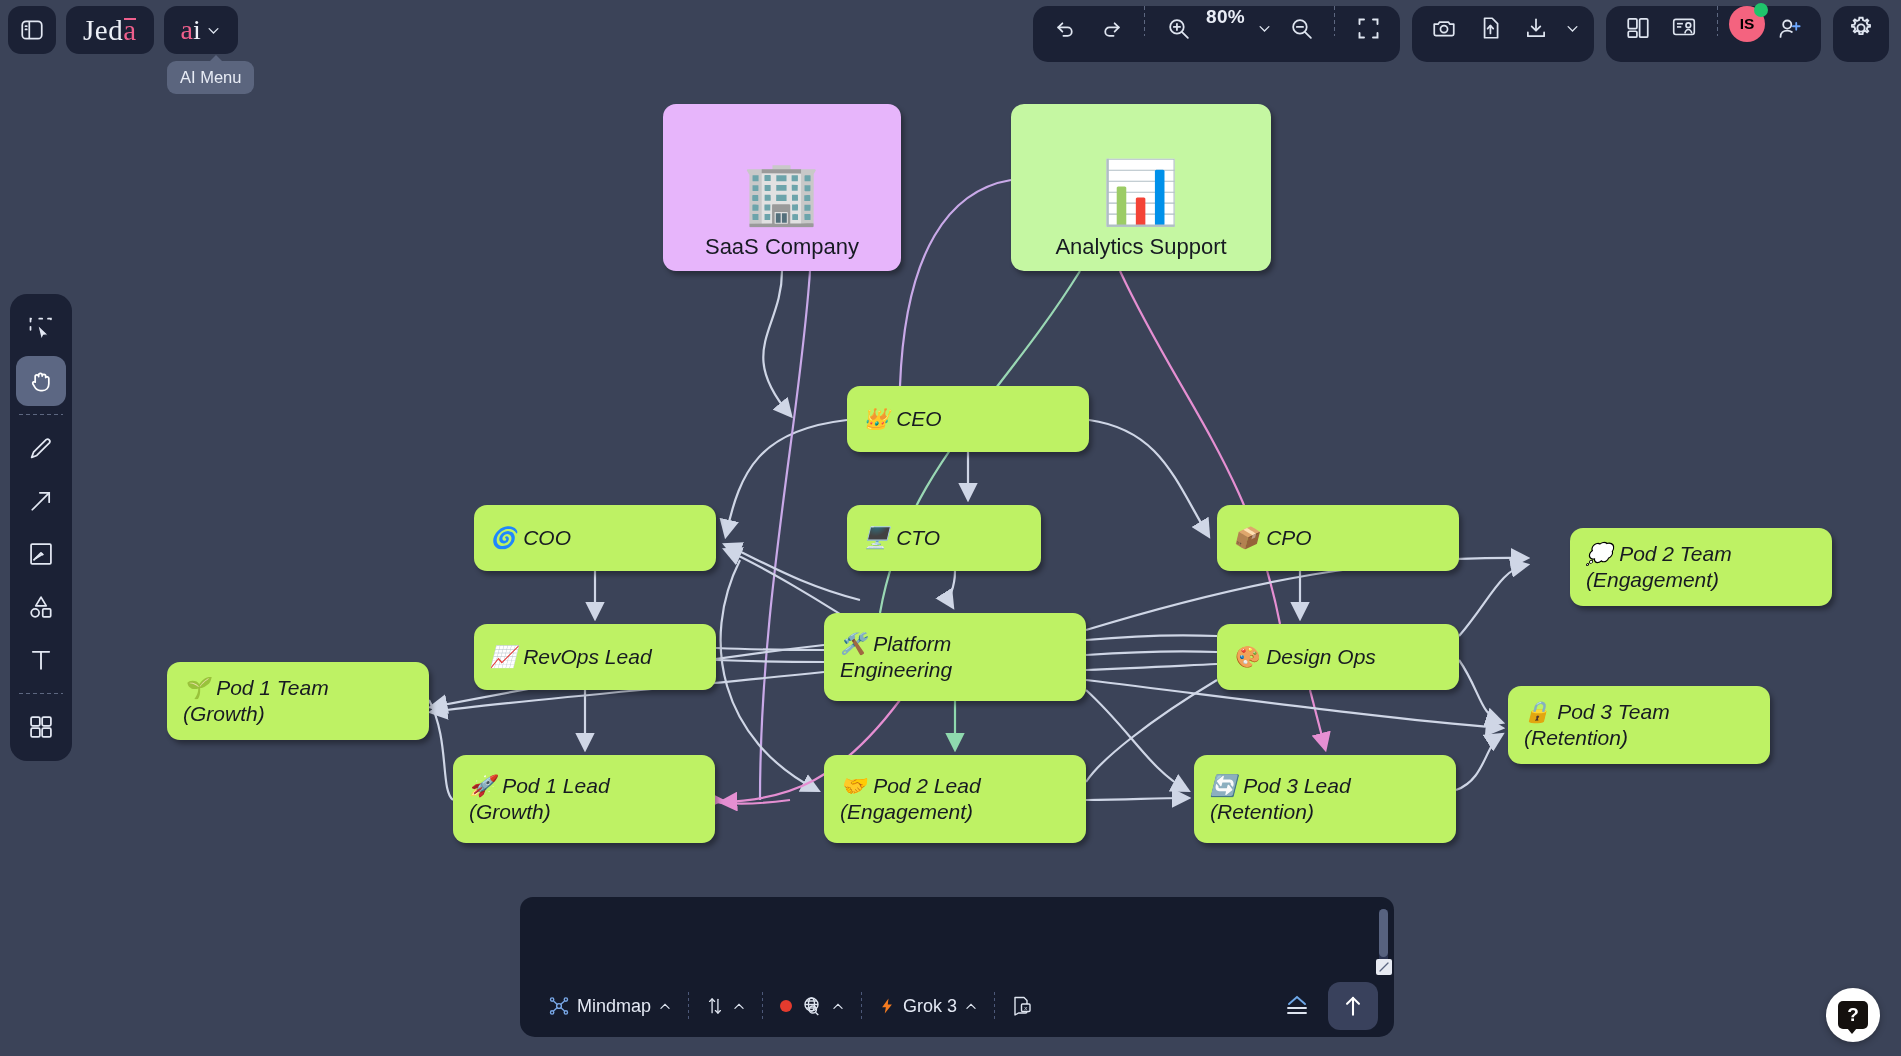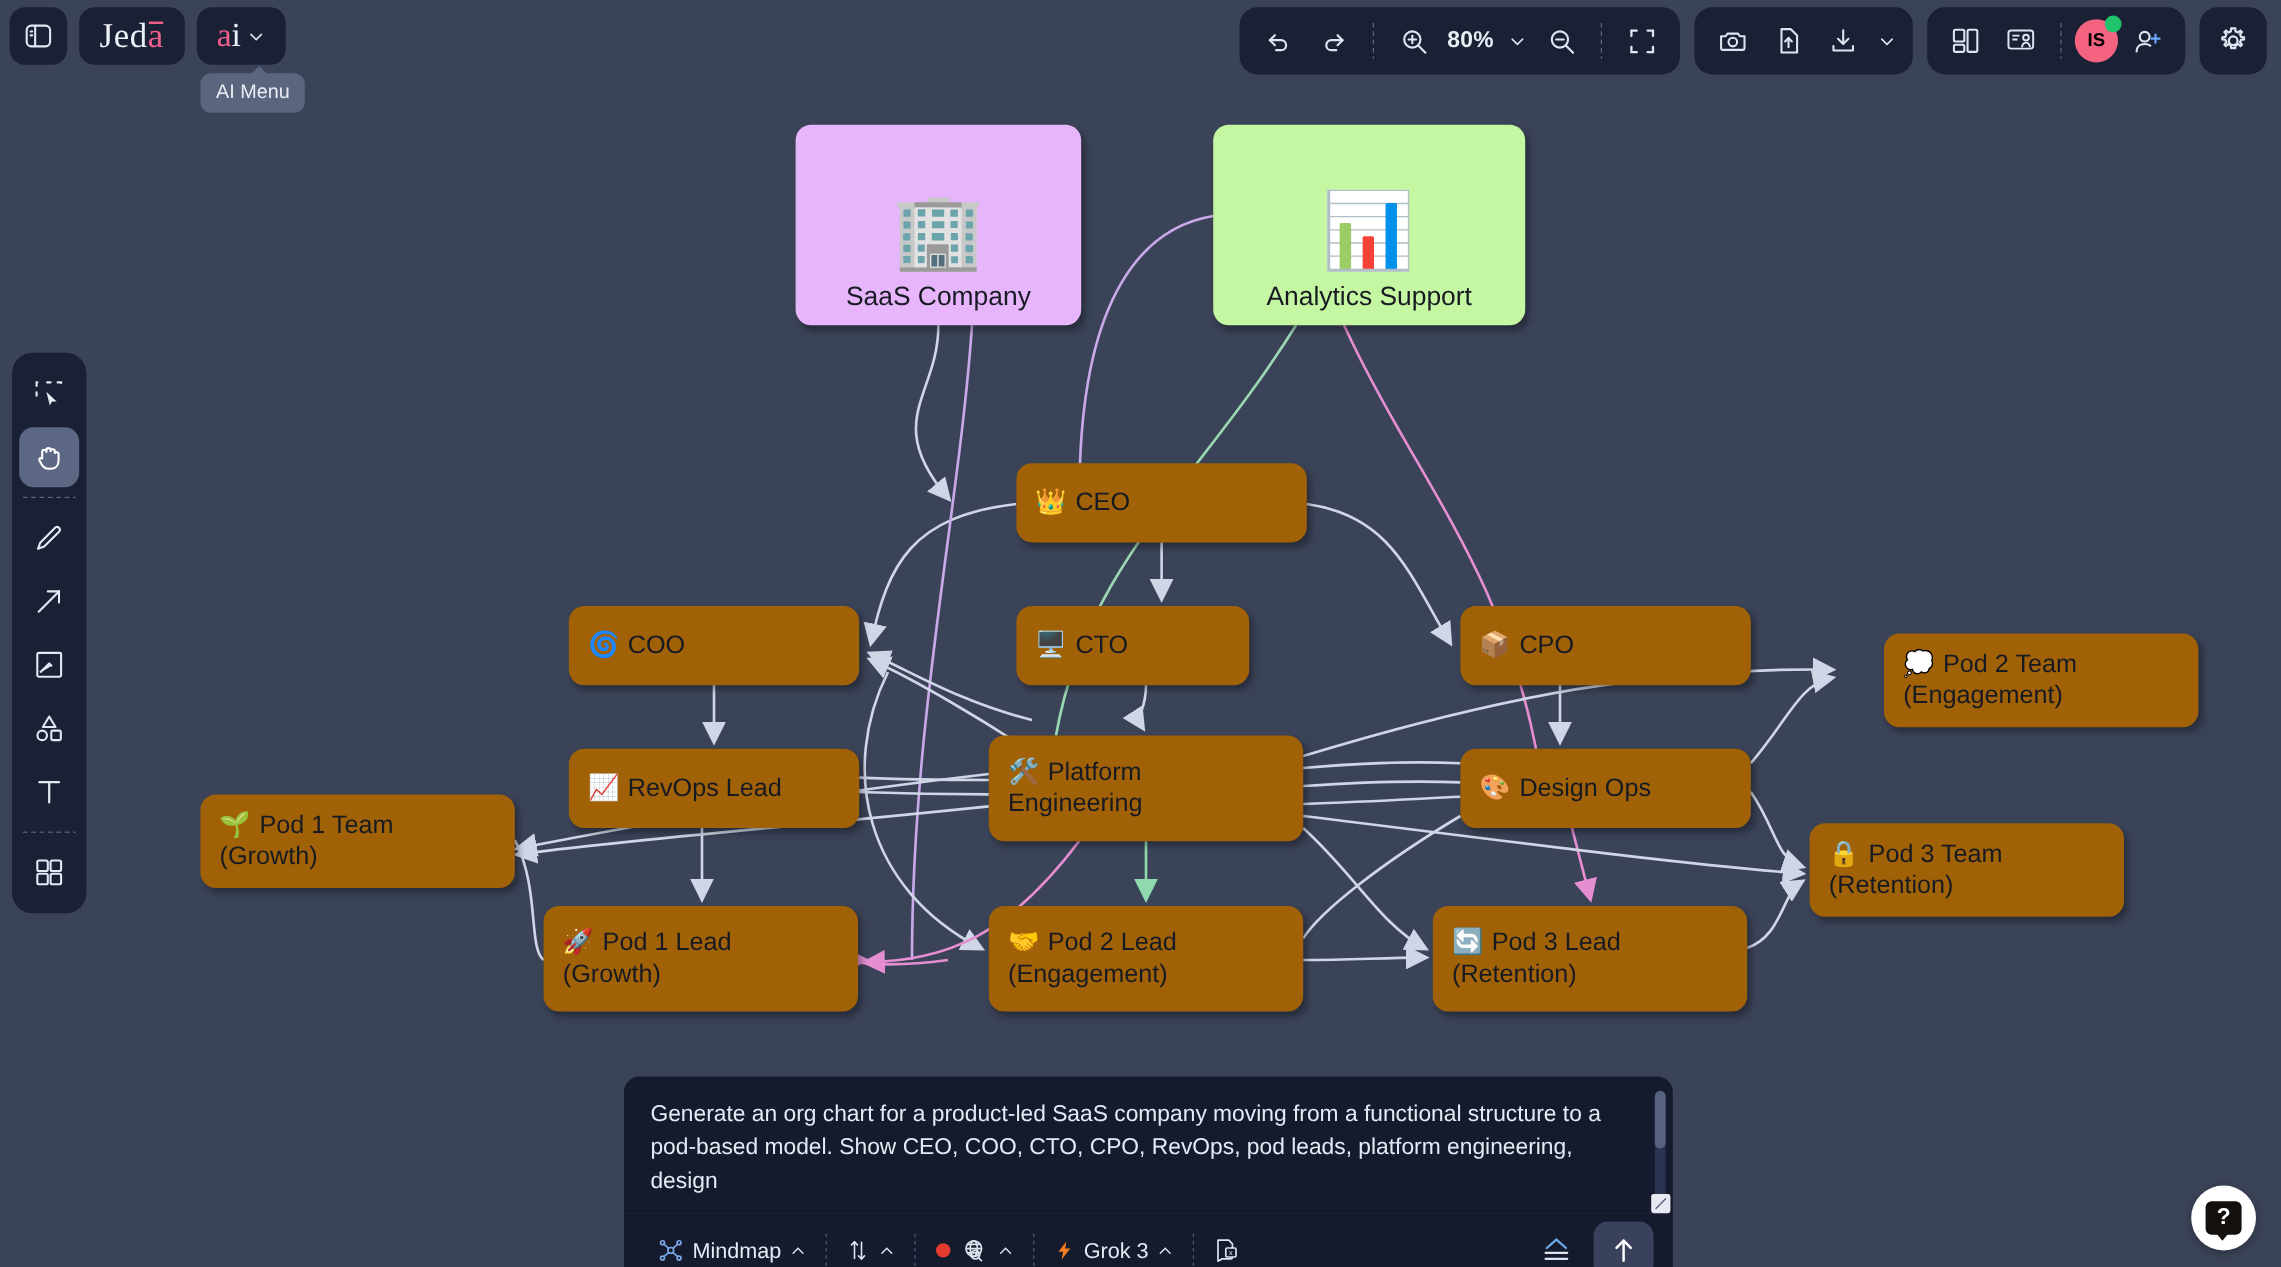--- a/index.html
+++ b/index.html
@@ -35,21 +35,21 @@
   .tooltip-dark::before {
     content: ""; position: absolute; top: -6px; left: 42px;
     border-left: 7px solid transparent; border-right: 7px solid transparent;
     border-bottom: 7px solid #5b657e;
   }
 
   
   .tr-bar { position: absolute; right: 12px; top: 6px; display: flex; align-items: center; gap: 12px; z-index: 40; }
   .grp {
     height: 56px; background: #1b2135; border-radius: 15px;
-    display: flex; align-items: center; padding: 0 10px; gap: 2px;
+    display: flex; align-items: flex-start; padding: 0 10px; gap: 2px;
   }
   .gicon { width: 44px; height: 44px; display: flex; align-items: center; justify-content: center; cursor: pointer; }
   .vdiv { width: 1px; height: 30px; margin: 0 9px;
     background-image: linear-gradient(#5d6780 55%, transparent 0);
     background-size: 1px 7px; }
   .zoom-val { font-size: 19px; font-weight: bold; color: #e9edf6; padding: 0 4px; letter-spacing: .3px; }
   .avatar {
     width: 36px; height: 36px; border-radius: 50%; background: #f4637f;
     display: flex; align-items: center; justify-content: center;
     color: #000000; font-size: 15.5px; font-weight: bold; position: relative;
@@ -79,21 +79,21 @@
   .node {
     position: absolute; border-radius: 13px;
     box-shadow: 3px 4px 5px rgba(0,0,0,.33);
     display: flex; align-items: center; cursor: pointer;
   }
   .node .txt {
     font-size: 21px; color: #171a22; line-height: 1.22;
     padding: 0 16px; width: 100%;
   }
   .node .em { font-size: 21px; margin-right: 7px; }
-  .node-std { background: #a16207; }
+  .node-std { background: #bef264; font-style: italic; }
   .node-pink { background: #e7b5fb; }
   .node-green { background: #c5f7a2; }
   .node-big {
     flex-direction: column; justify-content: flex-end; align-items: center; padding-bottom: 10px;
   }
   .node-big .big-em { font-size: 62px; line-height: 1; margin: 0 0 10px 0; }
   .node-big .txt { text-align: center; font-size: 22px; padding: 0 8px; }
 
   
   .prompt-wrap {
@@ -472,21 +472,20 @@
         <rect x="3.5" y="3.5" width="7.5" height="7.5" rx="1.3"></rect>
           <rect x="13" y="3.5" width="7.5" height="7.5" rx="1.3"></rect>
         <rect x="3.5" y="13" width="7.5" height="7.5" rx="1.3"></rect>
           <rect x="13" y="13" width="7.5" height="7.5" rx="1.3"></rect>
       </svg>
     </div>
   </div>
 
   <div class="prompt-wrap">
     <div class="prompt-box">
-      <div class="prompt-text">Generate an org chart for a product-led SaaS company moving from a functional structure to a pod-based model. Show CEO, COO, CTO, CPO, RevOps, pod leads, platform engineering, design</div>
       <div class="pscroll-track">
         <div class="pscroll-thumb"></div>
       </div>
       <div class="resize-grip">
         <svg width="16" height="16" viewBox="0 0 16 16" fill="none" stroke="#5a6480" stroke-width="1.2" stroke-linecap="round">
           <line x1="4" y1="12" x2="12" y2="4"></line>
         </svg>
       </div>
     </div>
     <div class="prompt-toolbar">

